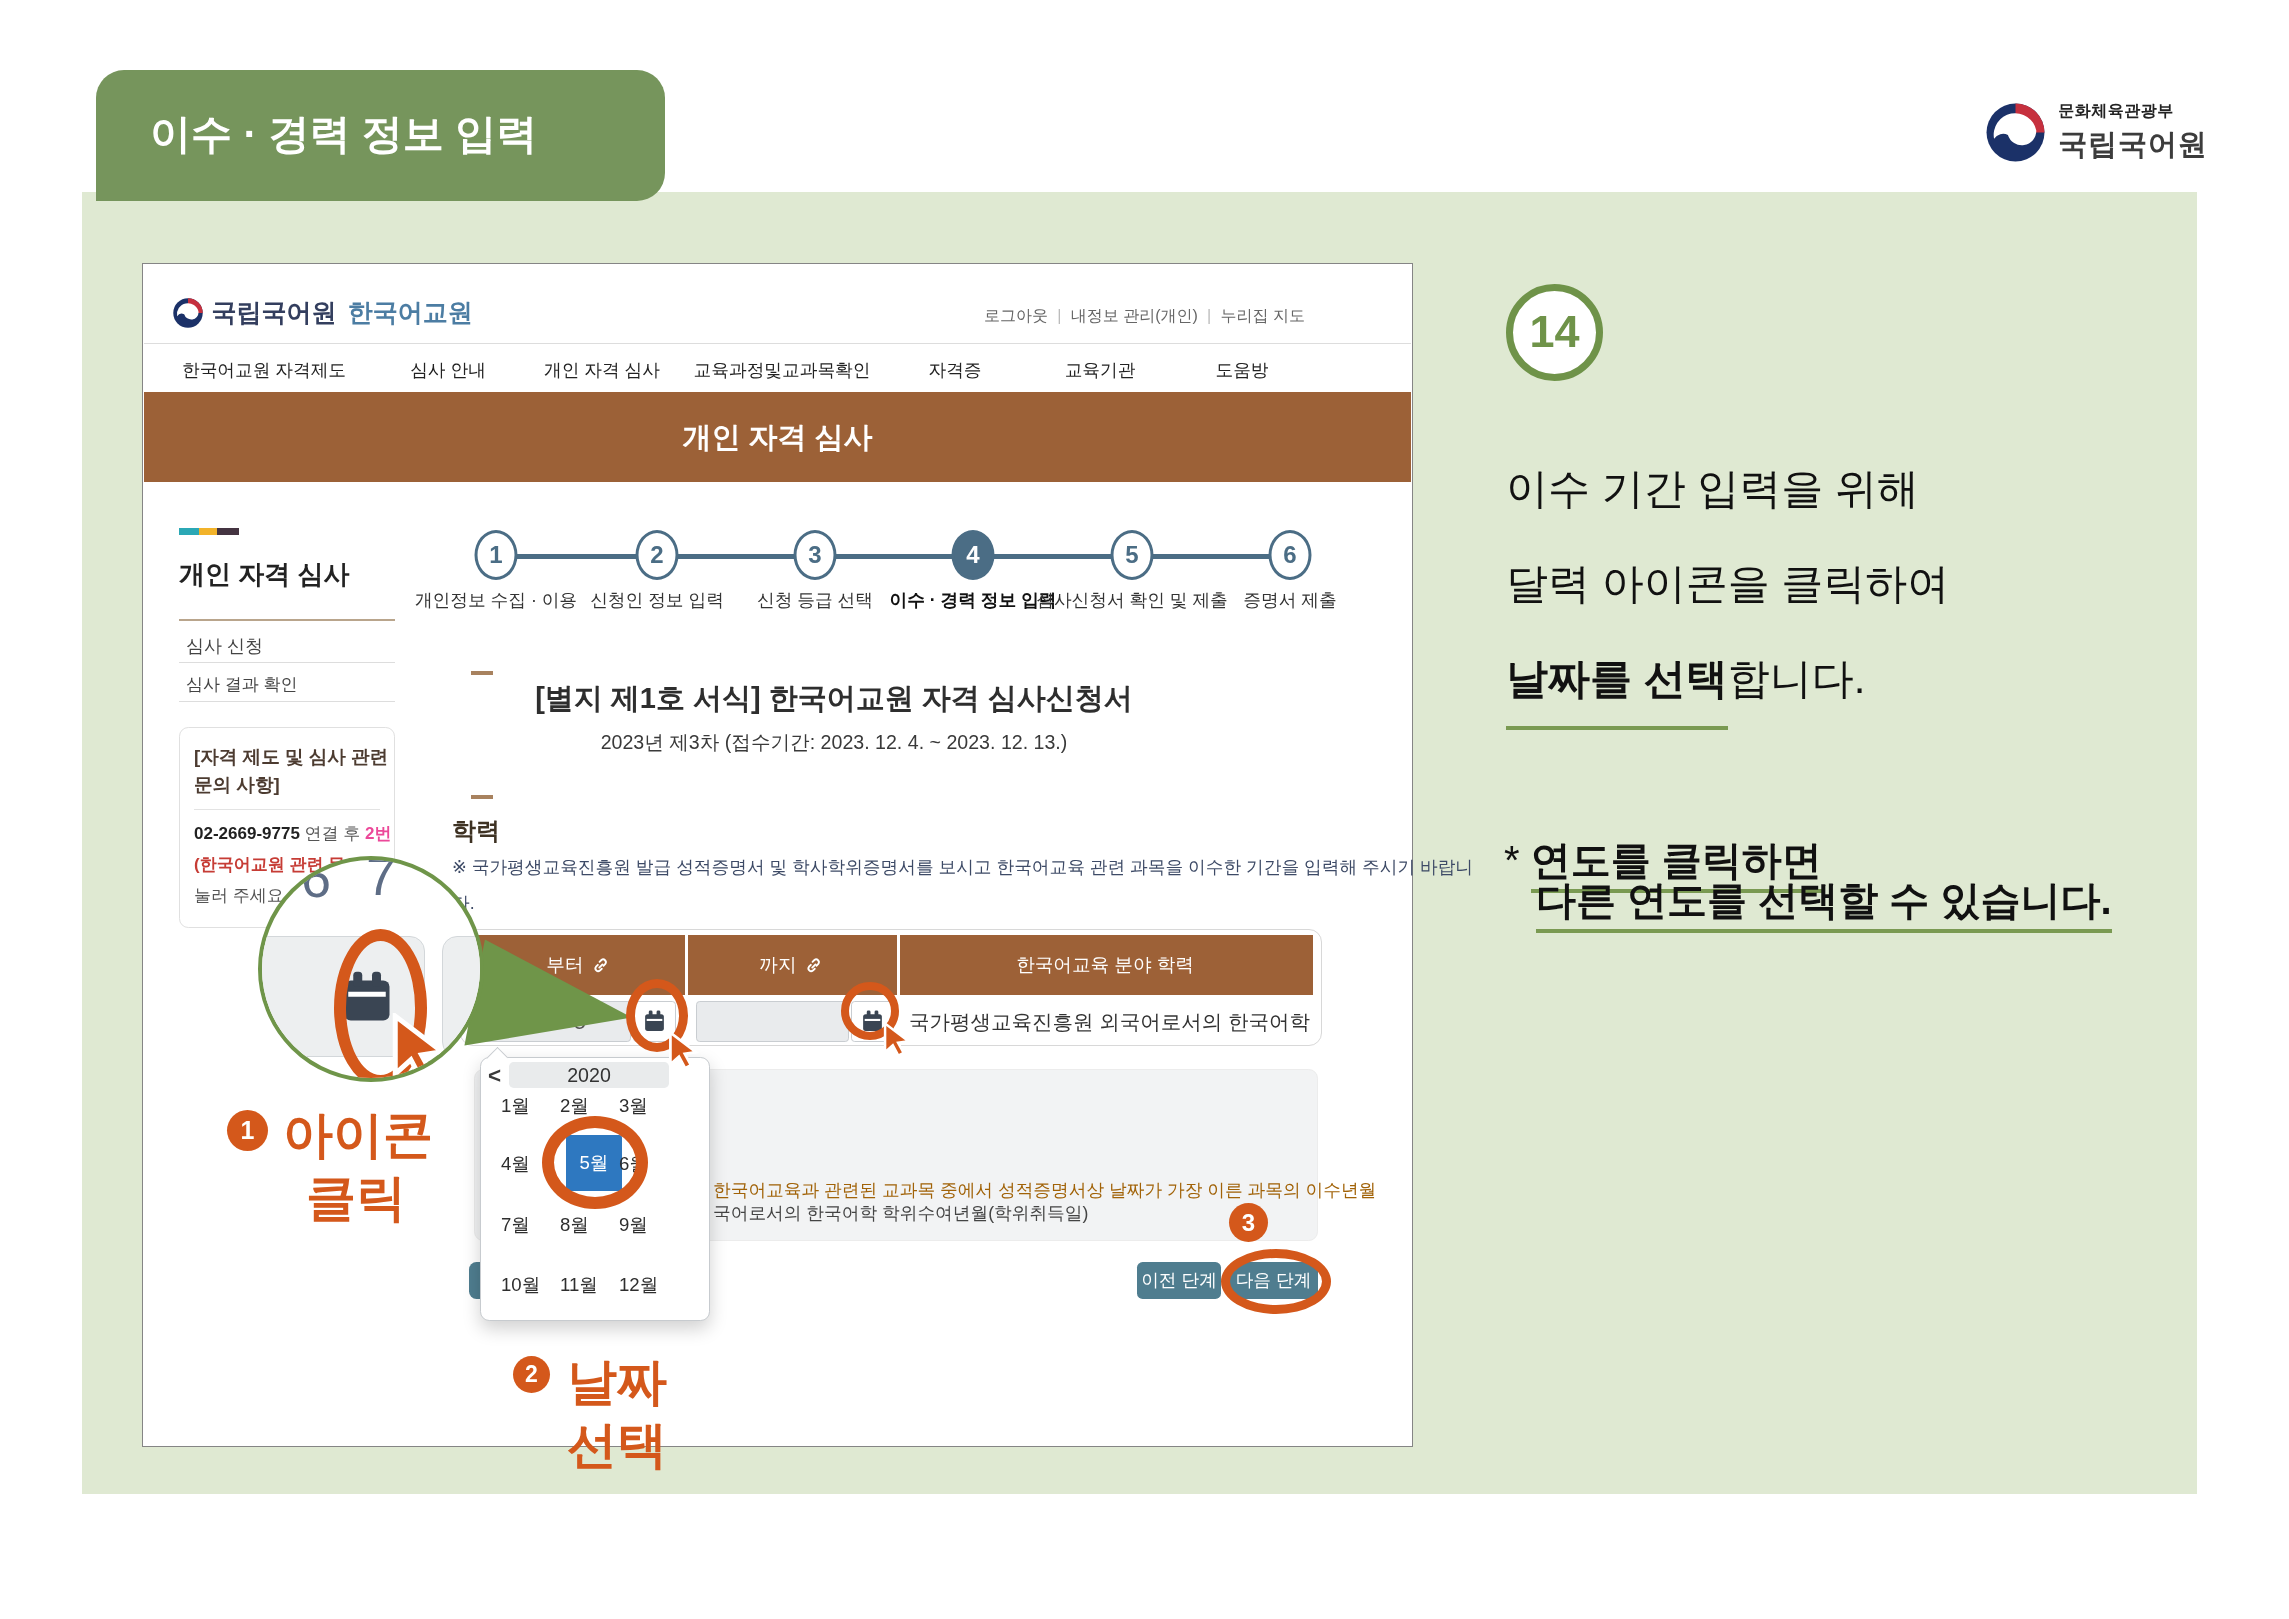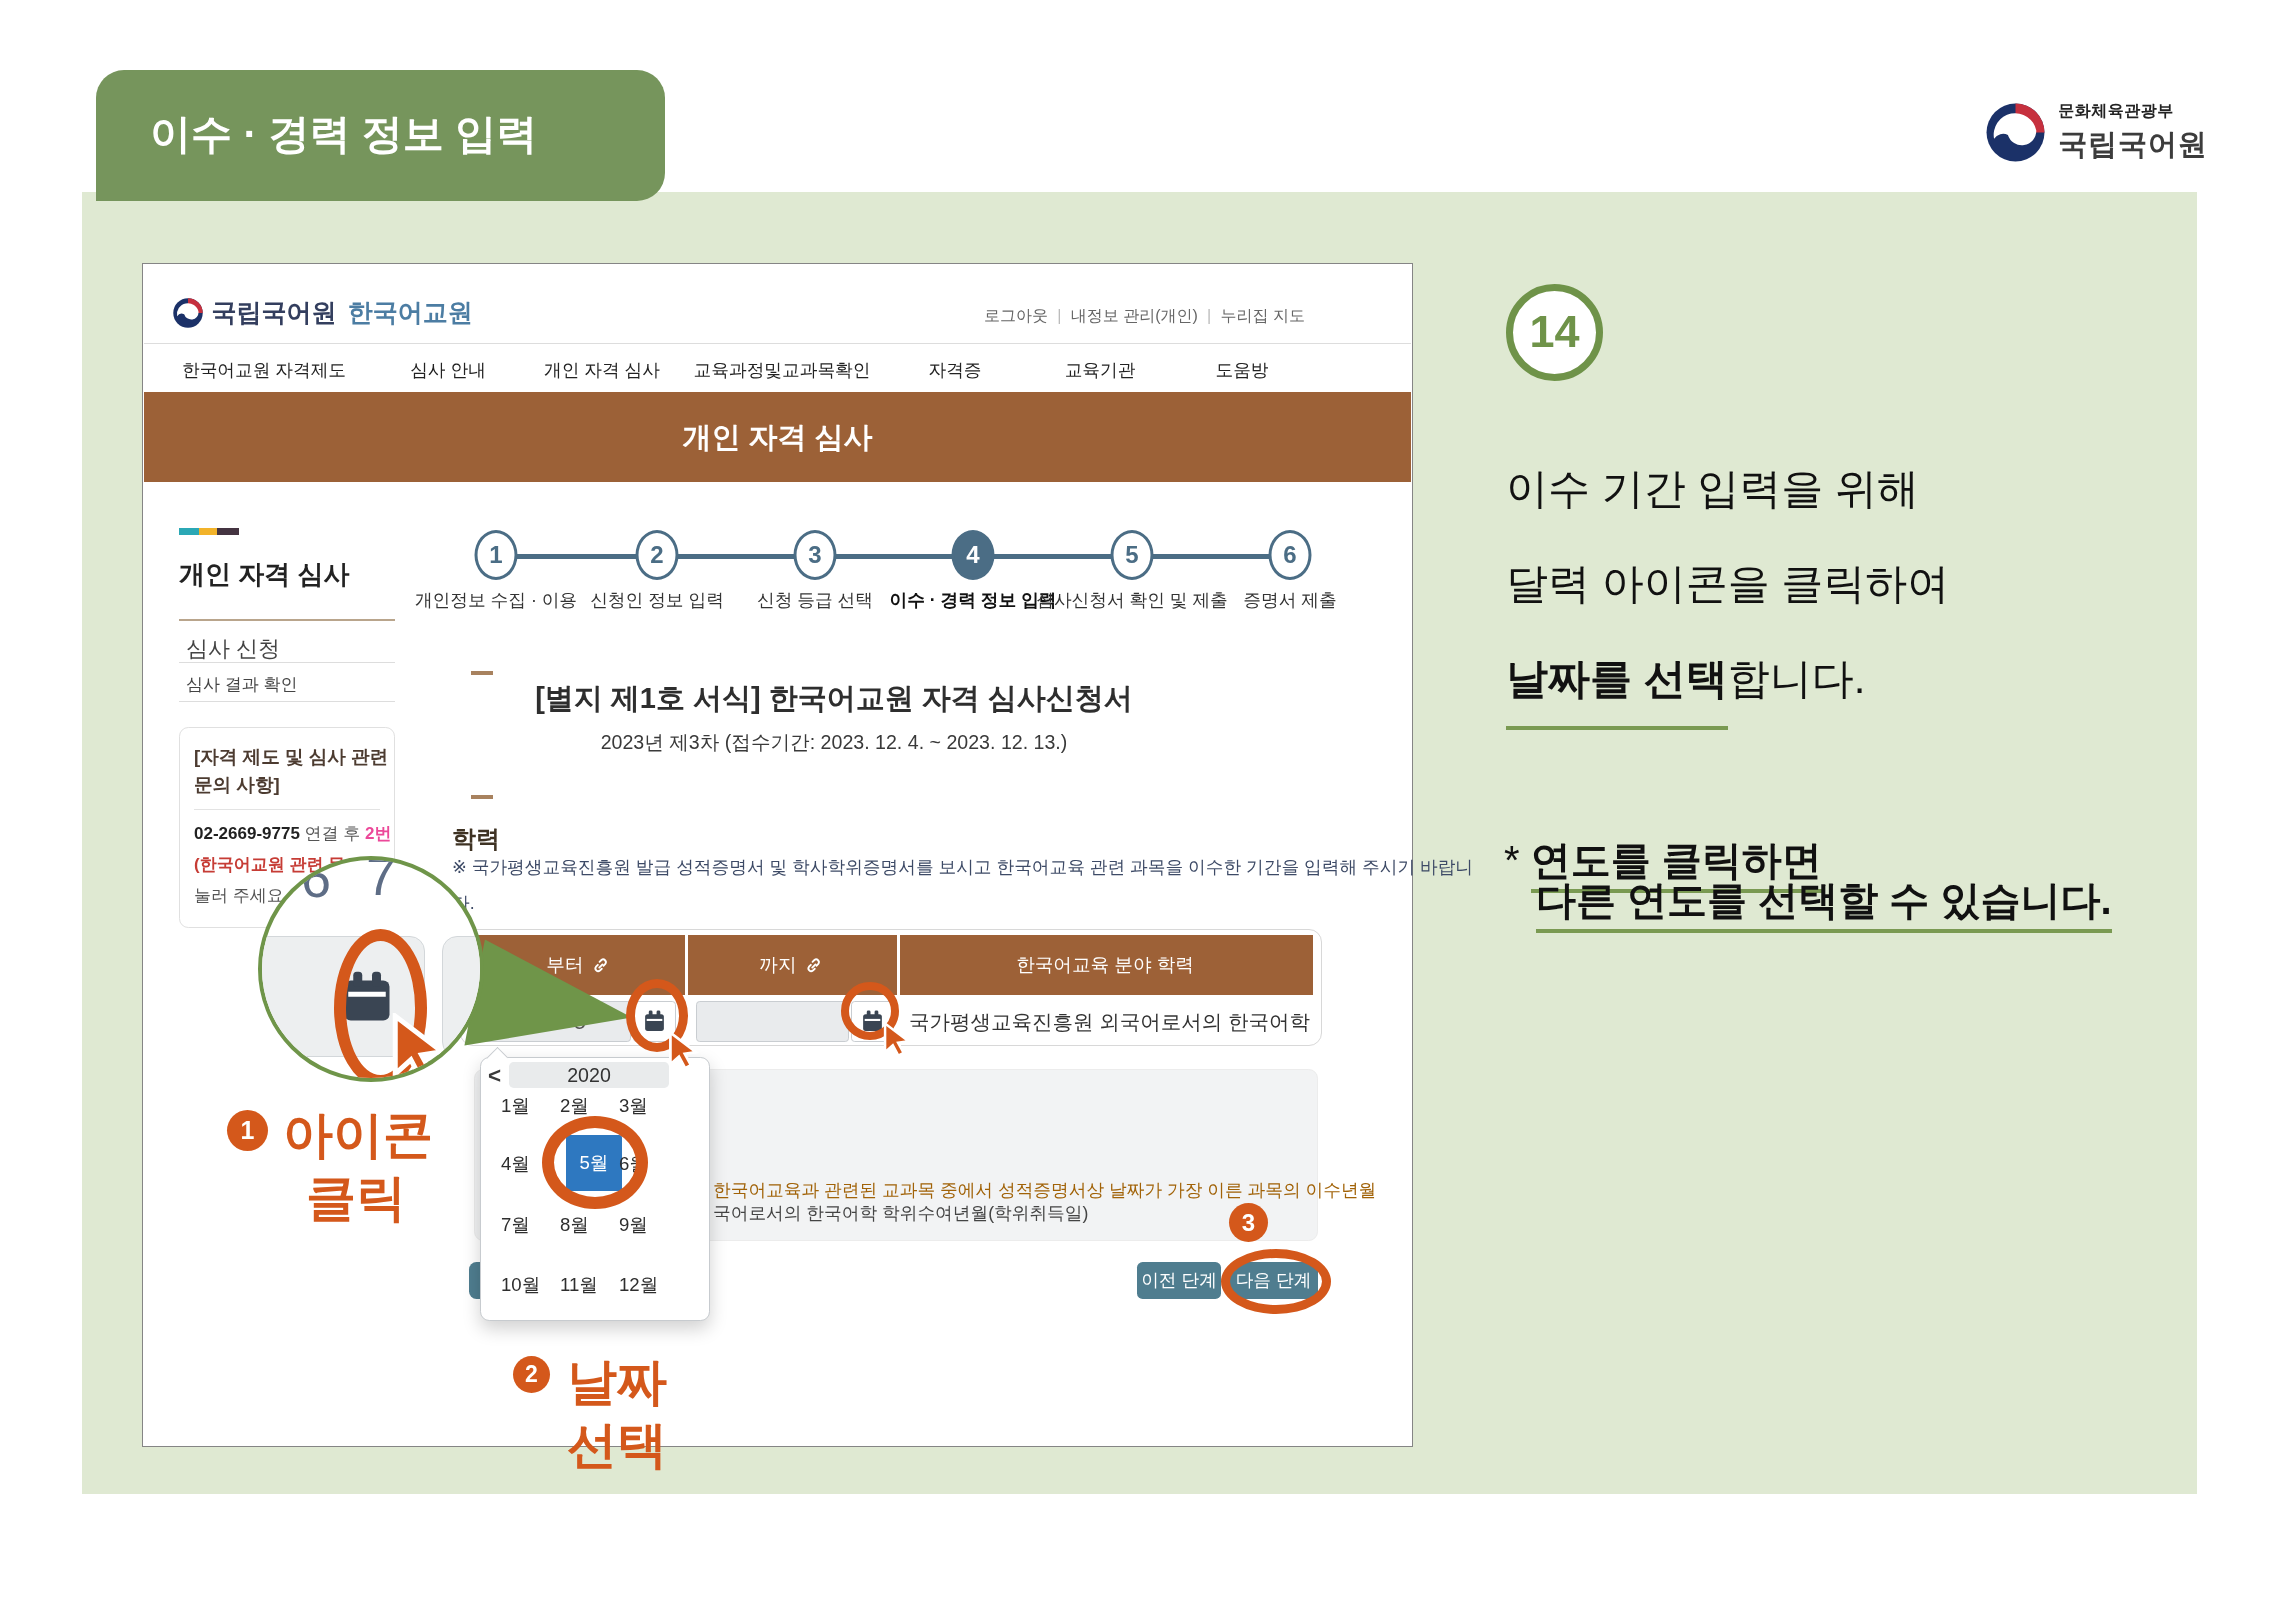--- a/index.html
+++ b/index.html
@@ -31,21 +31,21 @@
   .banner { left:144px; top:392px; width:1267px; height:90px; background:#9c6137; color:#fff;
     font-size:29px; font-weight:bold; text-align:center; line-height:90px; }
 
   
   .tricolor { left:179px; top:528px; width:60px; height:6.5px; display:flex; }
   .tricolor span:nth-child(1){ width:19.6px; background:#2ba8b5;}
   .tricolor span:nth-child(2){ width:18.6px; background:#f2b32a;}
   .tricolor span:nth-child(3){ width:21.4px; background:#443441;}
   .sb-title { left:179px; top:557px; font-size:26px; font-weight:bold; color:#222; }
   .sb-div1 { left:179px; top:619px; width:216px; height:1.9px; background:#b9a58c; }
-  .sb-item1 { left:186px; top:634px; font-size:22px; color:#444; }
+  .sb-item1 { left:186px; top:634px; font-size:18px; color:#444; }
   .sb-div2 { left:179px; top:662px; width:216px; height:0.9px; background:#ddd; }
   .sb-item2 { left:186px; top:673px; font-size:17px; color:#444; }
   .sb-div3 { left:179px; top:701px; width:216px; height:0.9px; background:#ddd; }
   .info-box { left:179px; top:727px; width:216px; height:201px; border:1.9px solid #e0e0e0; border-radius:9.3px; background:#fff; }
   .ib-t1 { left:194px; top:744px; font-size:18.6px; font-weight:bold; color:#4c3b30; }
   .ib-t2 { left:194px; top:772px; font-size:18.6px; font-weight:bold; color:#4c3b30; }
   .ib-div { left:194px; top:809px; width:186px; height:0.9px; background:#e3e3e3; }
   .ib-phone { left:194px; top:822px; font-size:17px; color:#555; white-space:nowrap; }
   .ib-phone b { color:#222; }
   .ib-phone .hl { color:#ec4899; font-weight:bold; }
@@ -57,21 +57,21 @@
   .step-circle { top:530px; width:43px; height:50px; border:3.7px solid #4b6d85; border-radius:50%;
     background:#fff; color:#4b6d85; font-size:24px; font-weight:bold; text-align:center; line-height:44px;
     transform:translateX(-50%); }
   .step-circle.active { background:#4b6d85; color:#fff; }
   .step-label { top:588px; width:242px; margin-left:-121px; text-align:center; font-size:17.7px; color:#333; white-space:nowrap; }
   .step-label.active { font-weight:bold; color:#111; }
 
   .dash { width:22.4px; height:3.7px; background:#a8825f; }
   .form-title { left:461px; top:679px; width:746px; text-align:center; font-size:29px; font-weight:bold; color:#2e2e2e; }
   .form-sub { left:461px; top:729px; width:746px; text-align:center; font-size:19.6px; color:#3a3a3a; }
-  .section-title { left:452px; top:815px; font-size:24px; font-weight:bold; color:#3e3223;margin-top:8px; }
+  .section-title { left:452px; top:815px; font-size:24px; font-weight:bold; color:#3e3223; }
   .note1 { left:452px; top:855px; font-size:17.7px; color:#3d4a66; }
   .note2 { left:452px; top:891px; font-size:17.7px; color:#3d4a66; }
 
   
   .tbl-wrap { left:460px; top:929px; width:862px; height:117px; border:1.9px solid #d8d8d8; border-radius:13px; background:#fff; }
   .tbl-head { left:471px; top:935px; width:842px; height:60px; background:#9d6137; }
   .th-cell { top:935px; height:60px; display:flex; align-items:center; justify-content:center; gap:7.5px;
     color:#fff; font-size:18.6px; transform:translateX(-50%); white-space:nowrap; }
   .th-sep { top:935px; width:2.8px; height:60px; background:#fff; }
   .input-field { top:1001px; height:41px; background:#e9ebed; border:0.9px solid #c9cdd1; border-radius:3.7px;

